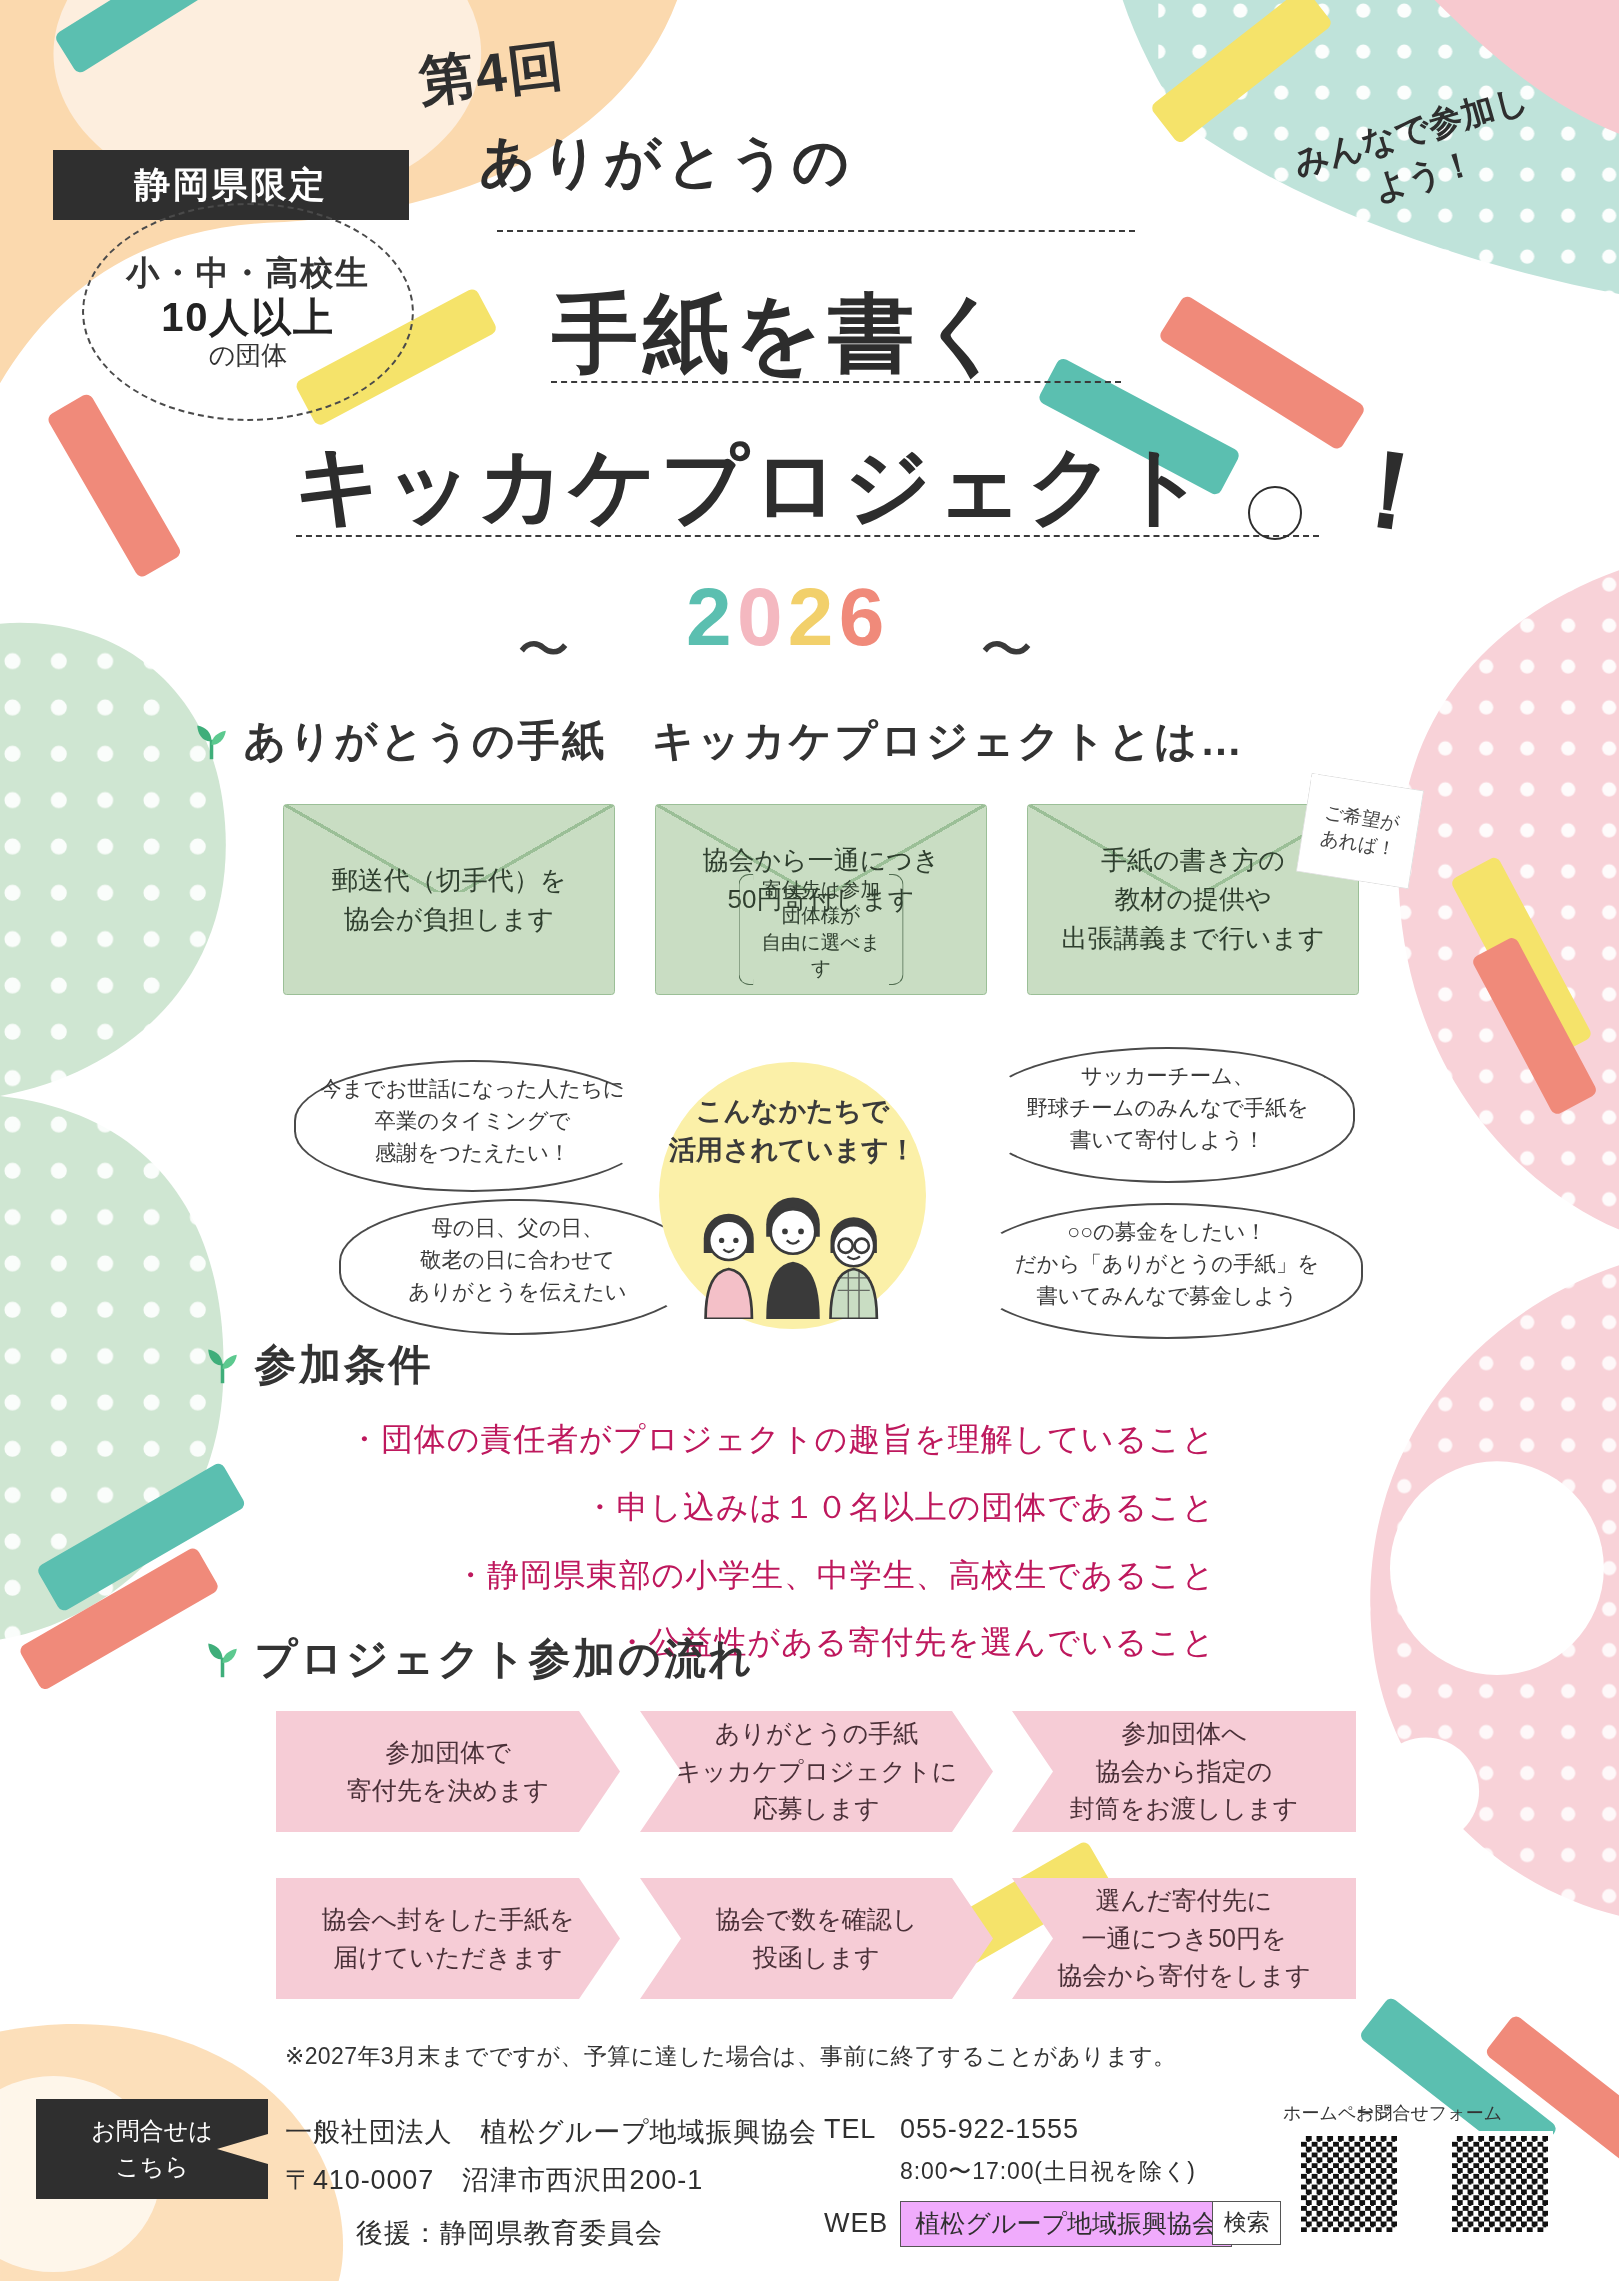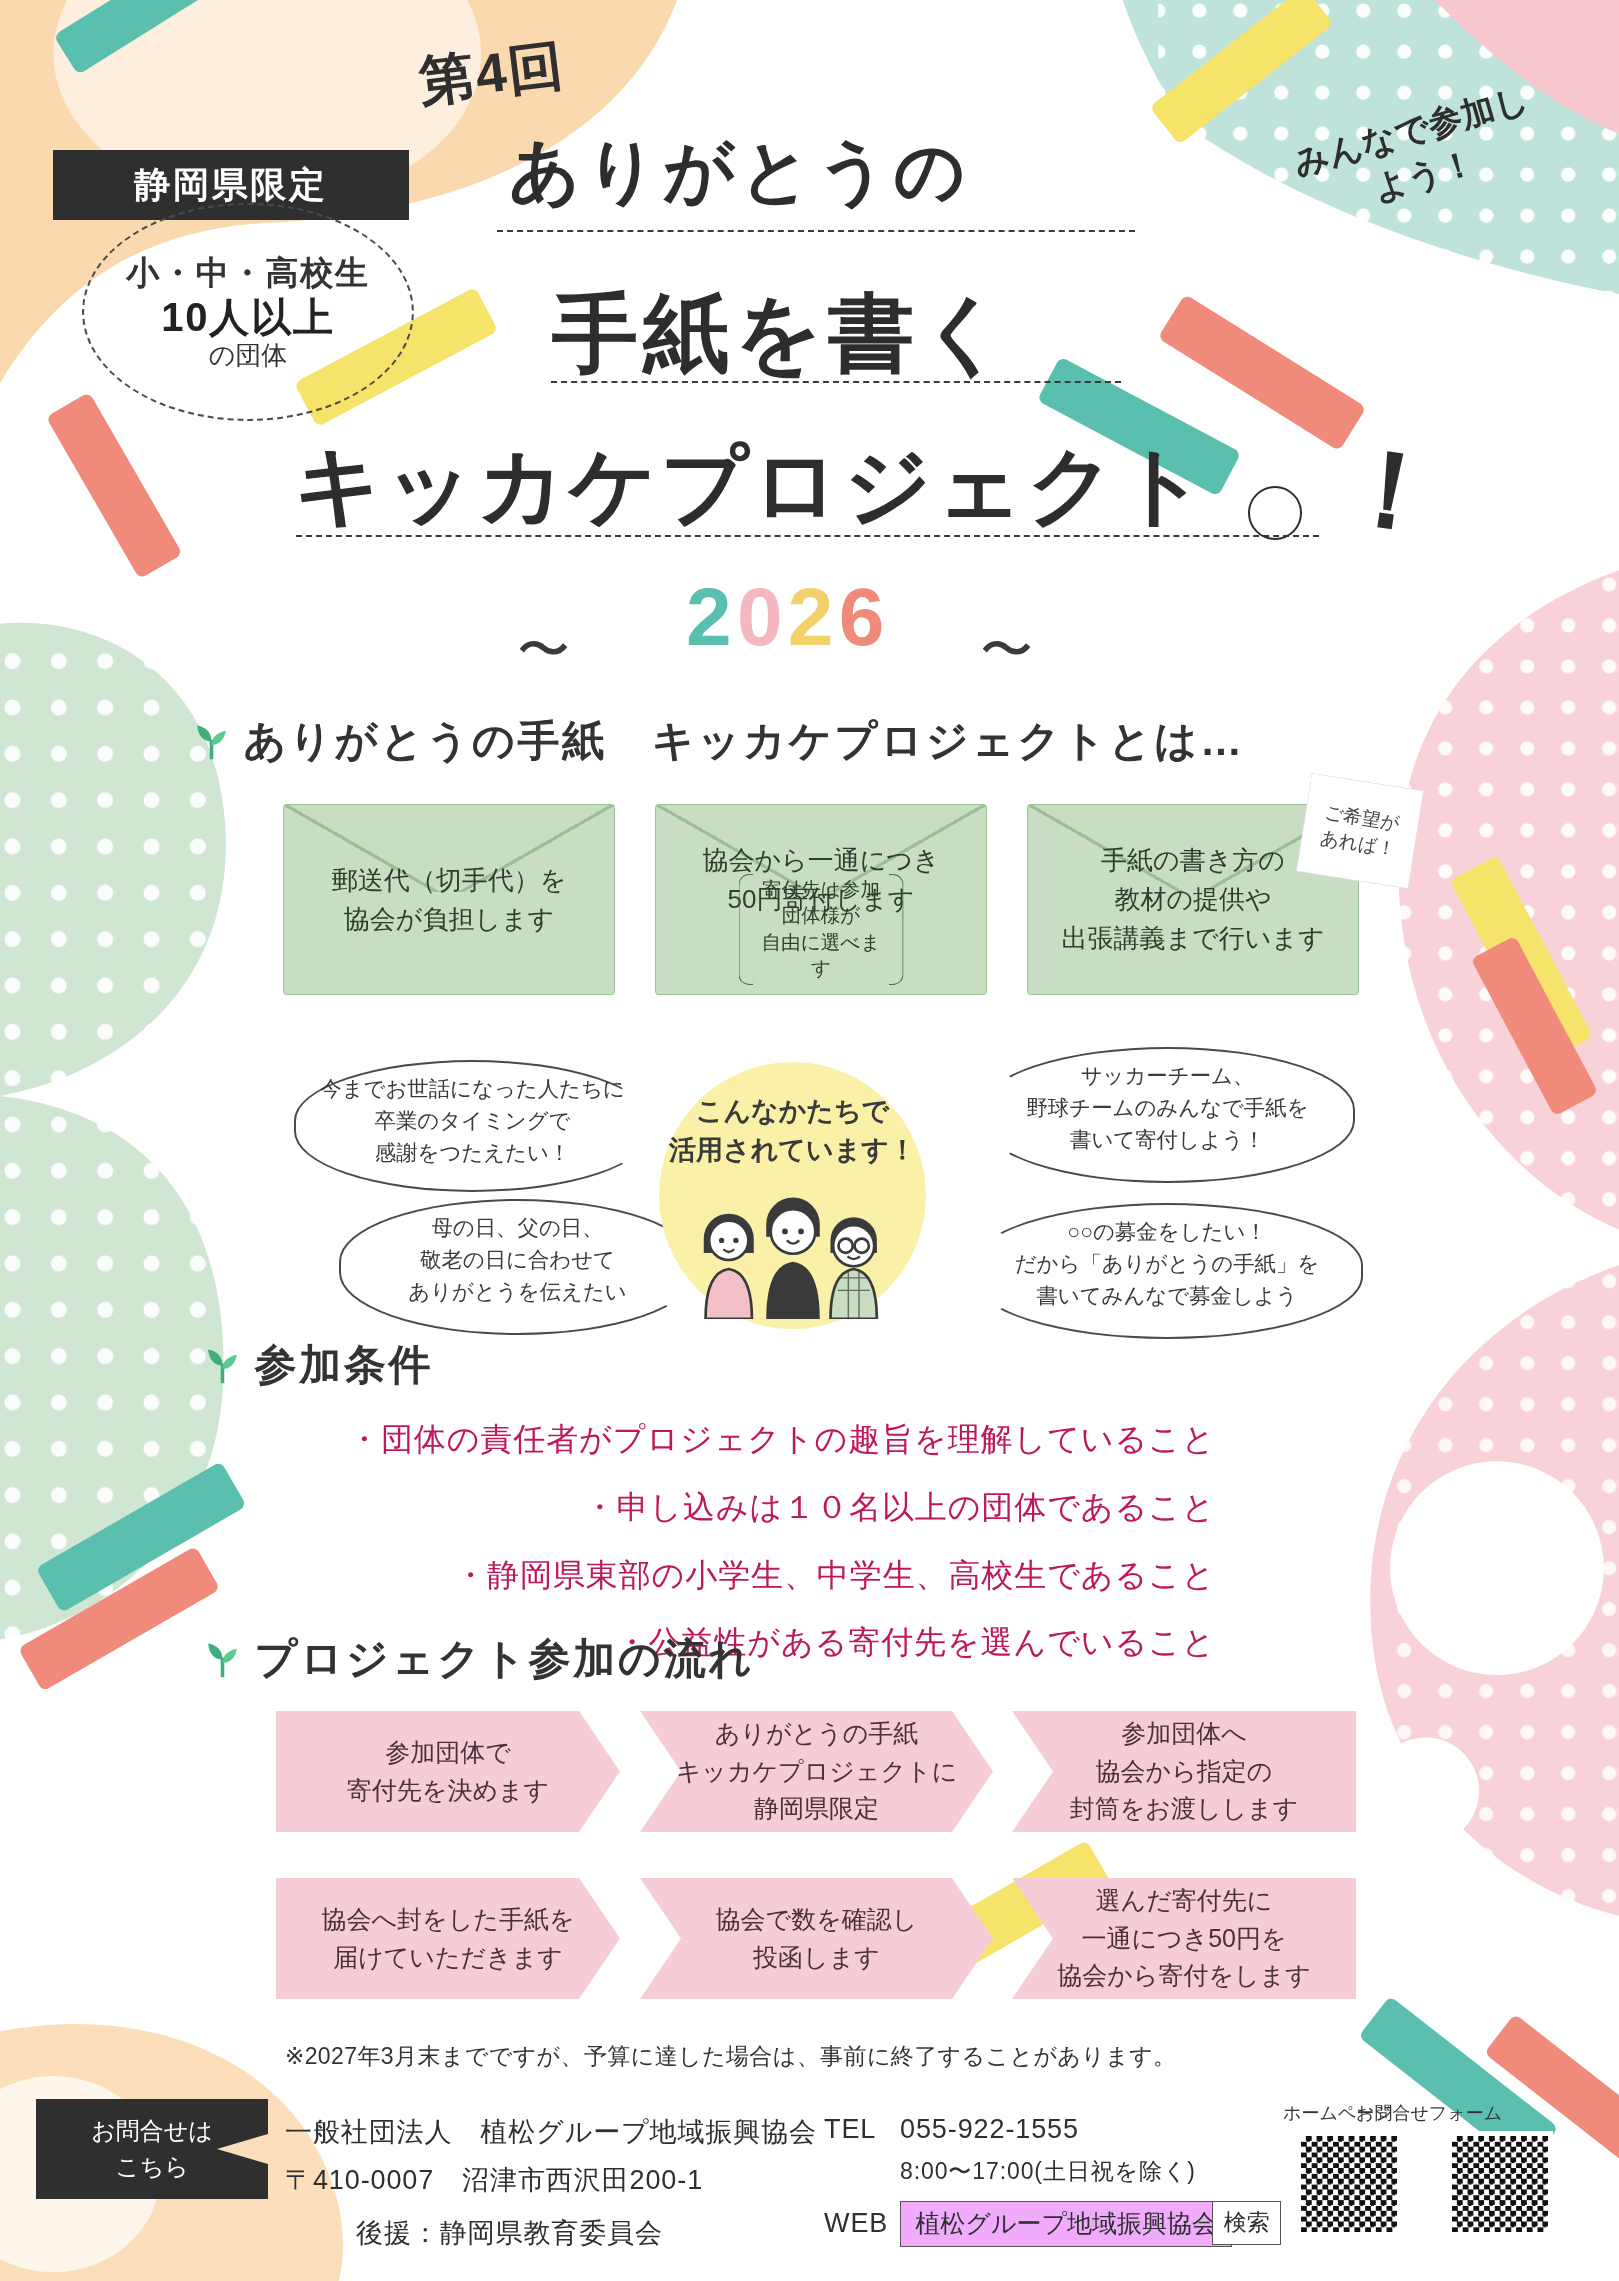--- a/index.html
+++ b/index.html
@@ -31,21 +31,21 @@
   .badge-circle .l3{font-size:26px;color:#333;}
 
   
   .kai{
     position:absolute;left:419px;top:37px;font-size:55px;font-weight:bold;color:#2f2f2f;
     transform:rotate(-7deg);letter-spacing:1.8px;
   }
   .title-line{
     position:absolute;font-weight:bold;color:#2d2d2d;white-space:nowrap;
   }
-  .t1{left:509px;top:125px;font-size:70px;letter-spacing:5.3px;}
+  .t1{left:479px;top:125px;font-size:56px;letter-spacing:5.3px;}
   .t2{left:552px;top:276px;font-size:86px;letter-spacing:5.3px;}
   .t3{left:294px;top:428px;font-size:86px;letter-spacing:3.6px;}
   .dash{
     position:absolute;border-top:2.7px dashed #3a3a3a;
   }
   .year{
     position:absolute;left:686px;top:570px;font-size:82px;font-weight:bold;letter-spacing:5.3px;
   }
   .year span:nth-child(1){color:#5bbfb0;}
   .year span:nth-child(2){color:#f4b8c0;}
@@ -360,21 +360,21 @@
       <path d="M22 22 C8 22 6 8 6 4 C16 6 22 12 22 22 Z" fill="#3fae7a"></path>
       <path d="M22 26 C34 26 38 14 38 10 C28 12 22 18 22 26 Z" fill="#5cc98f"></path>
     </svg>
     <span>プロジェクト参加の流れ</span>
   </div>
 
   <div class="flow first" style="left:276px;top:1711px;width:344px;height:121px;white-space:pre-line;">参加団体で
 寄付先を決めます</div>
   <div class="flow" style="left:640px;top:1711px;width:353px;height:121px;white-space:pre-line;">ありがとうの手紙
 キッカケプロジェクトに
-静岡県限定</div>
+応募します</div>
   <div class="flow last" style="left:1012px;top:1711px;width:344px;height:121px;white-space:pre-line;">参加団体へ
 協会から指定の
 封筒をお渡しします</div>
 
   <div class="flow first" style="left:276px;top:1878px;width:344px;height:121px;white-space:pre-line;">協会へ封をした手紙を
 届けていただきます</div>
   <div class="flow" style="left:640px;top:1878px;width:353px;height:121px;white-space:pre-line;">協会で数を確認し
 投函します</div>
   <div class="flow last" style="left:1012px;top:1878px;width:344px;height:121px;white-space:pre-line;">選んだ寄付先に
 一通につき50円を

